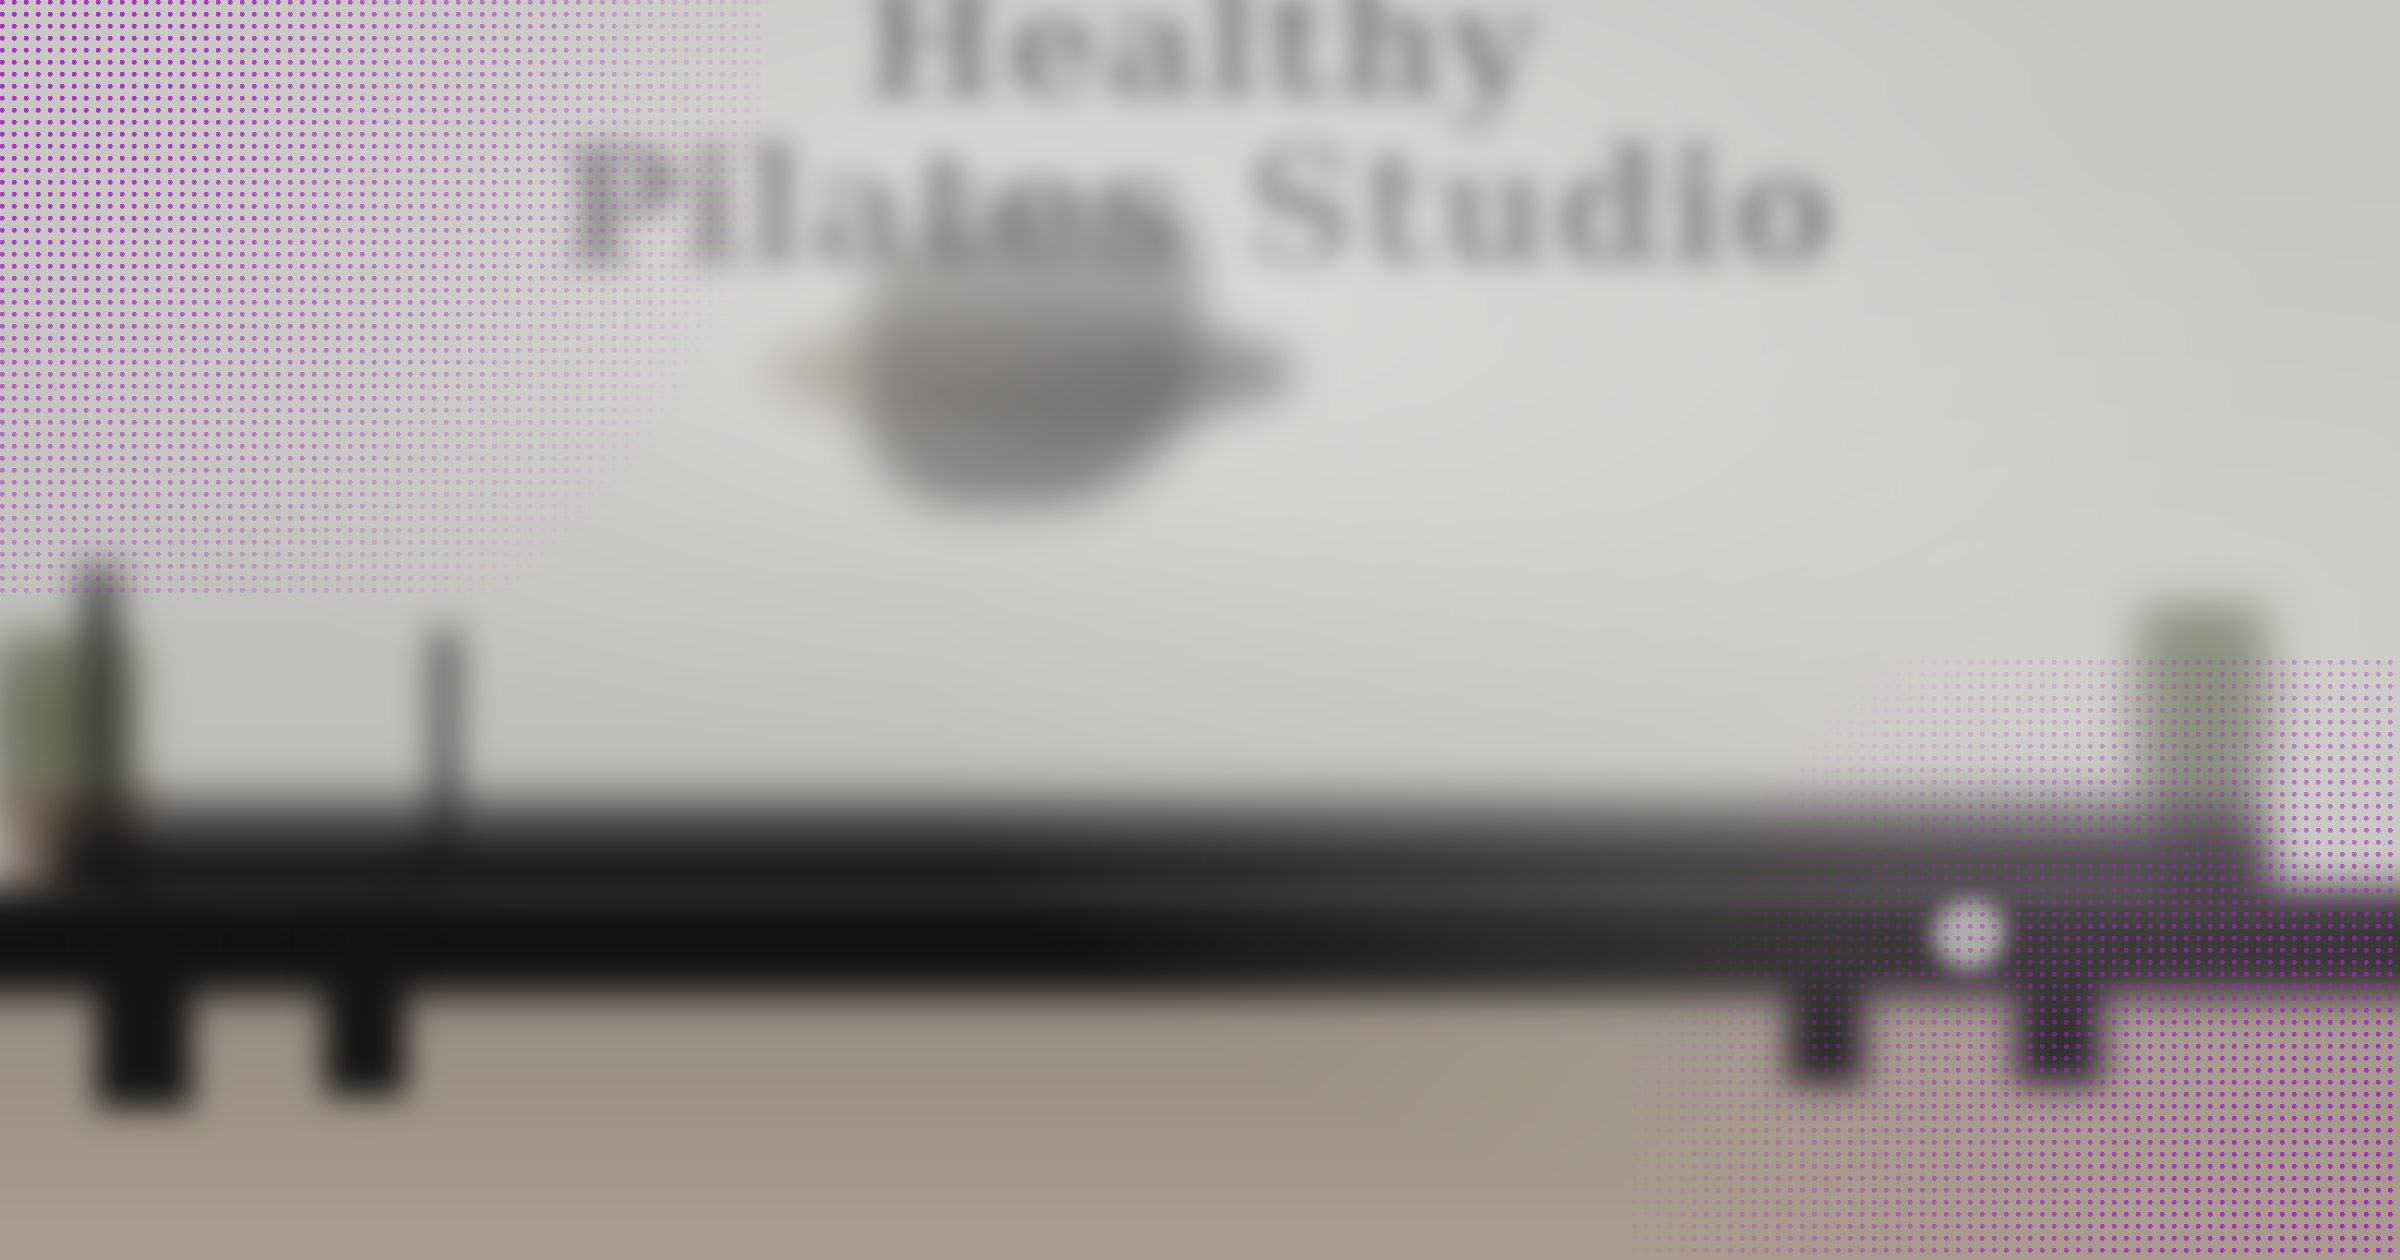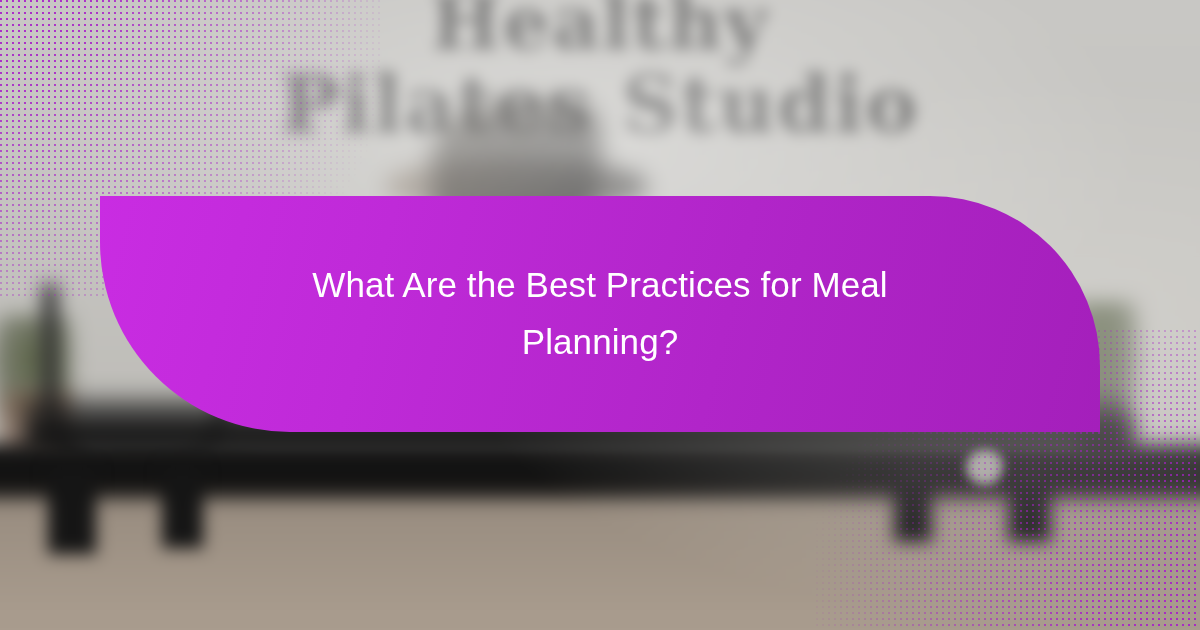--- a/index.html
+++ b/index.html
@@ -241,17 +241,14 @@
       <div class="rf-leg l3"></div>
       <div class="rf-leg l4"></div>
 
       <div class="bg-light"></div>
     </div>
   </div>
 
   <div class="dots tl"></div>
   <div class="dots br"></div>
 
-  <div class="banner">
-    <h1 class="banner-text">What Are the Best Practices for Meal Planning?</h1>
-  </div>
 
 </div>
 
 </body></html>

